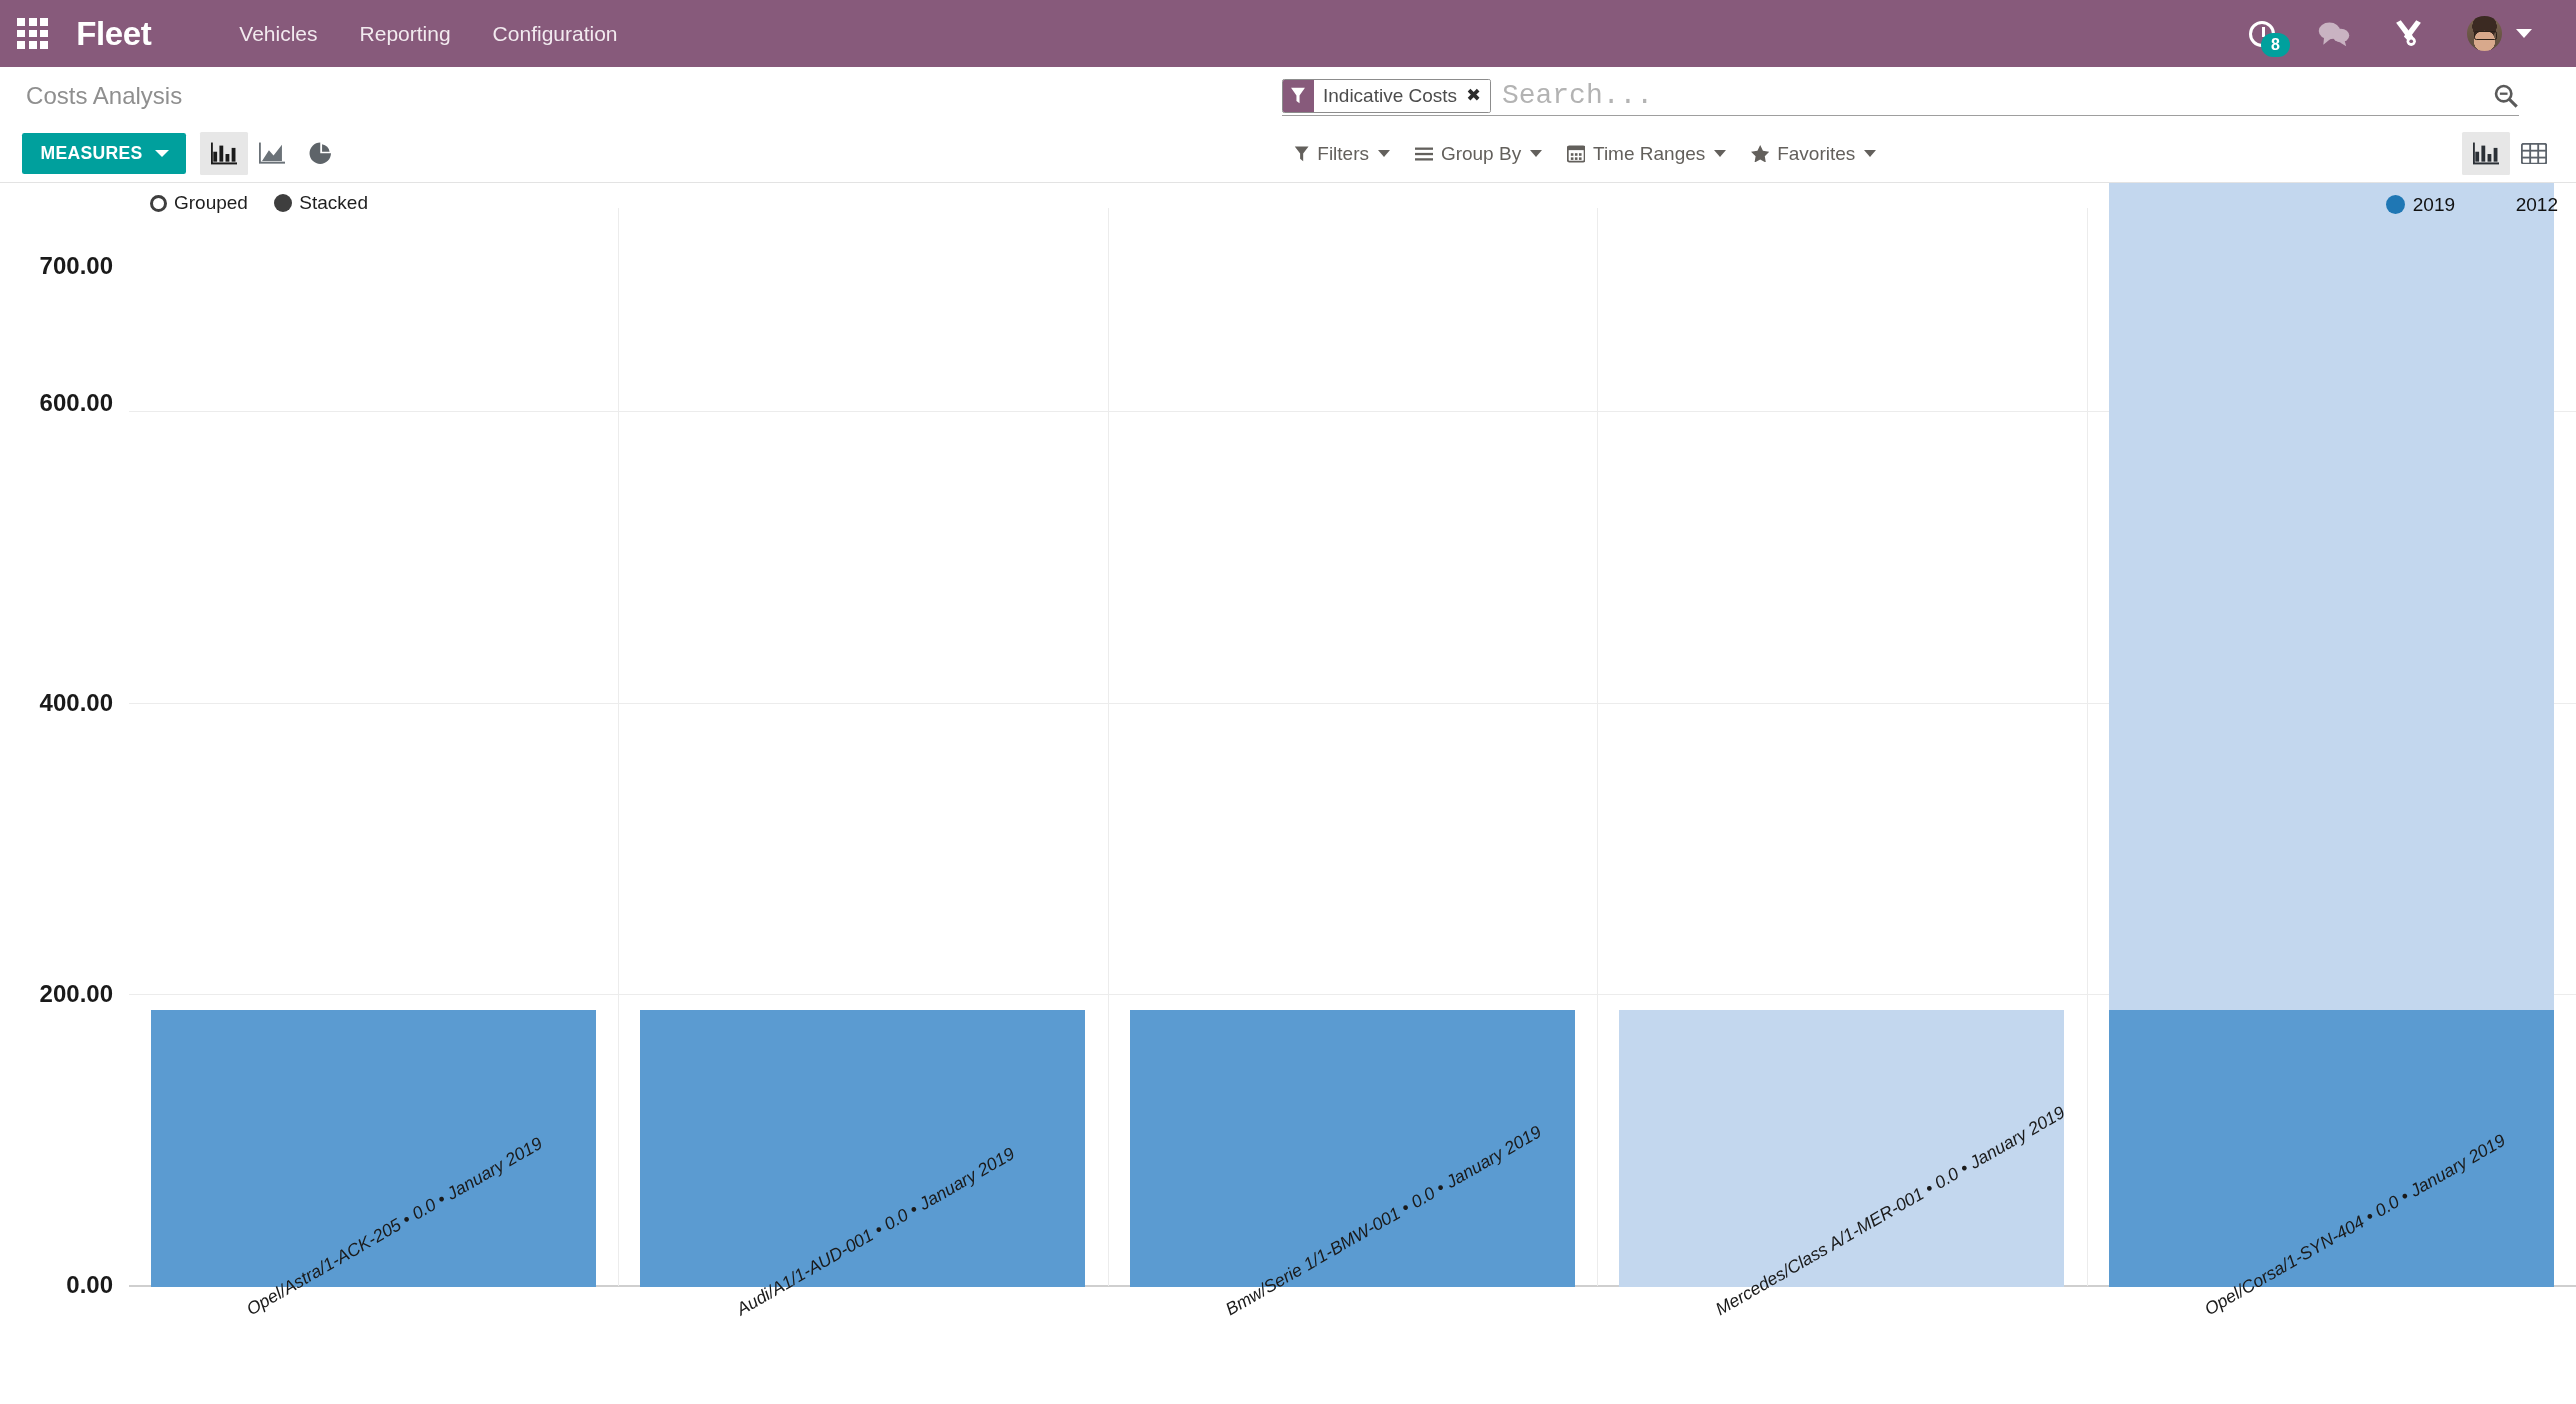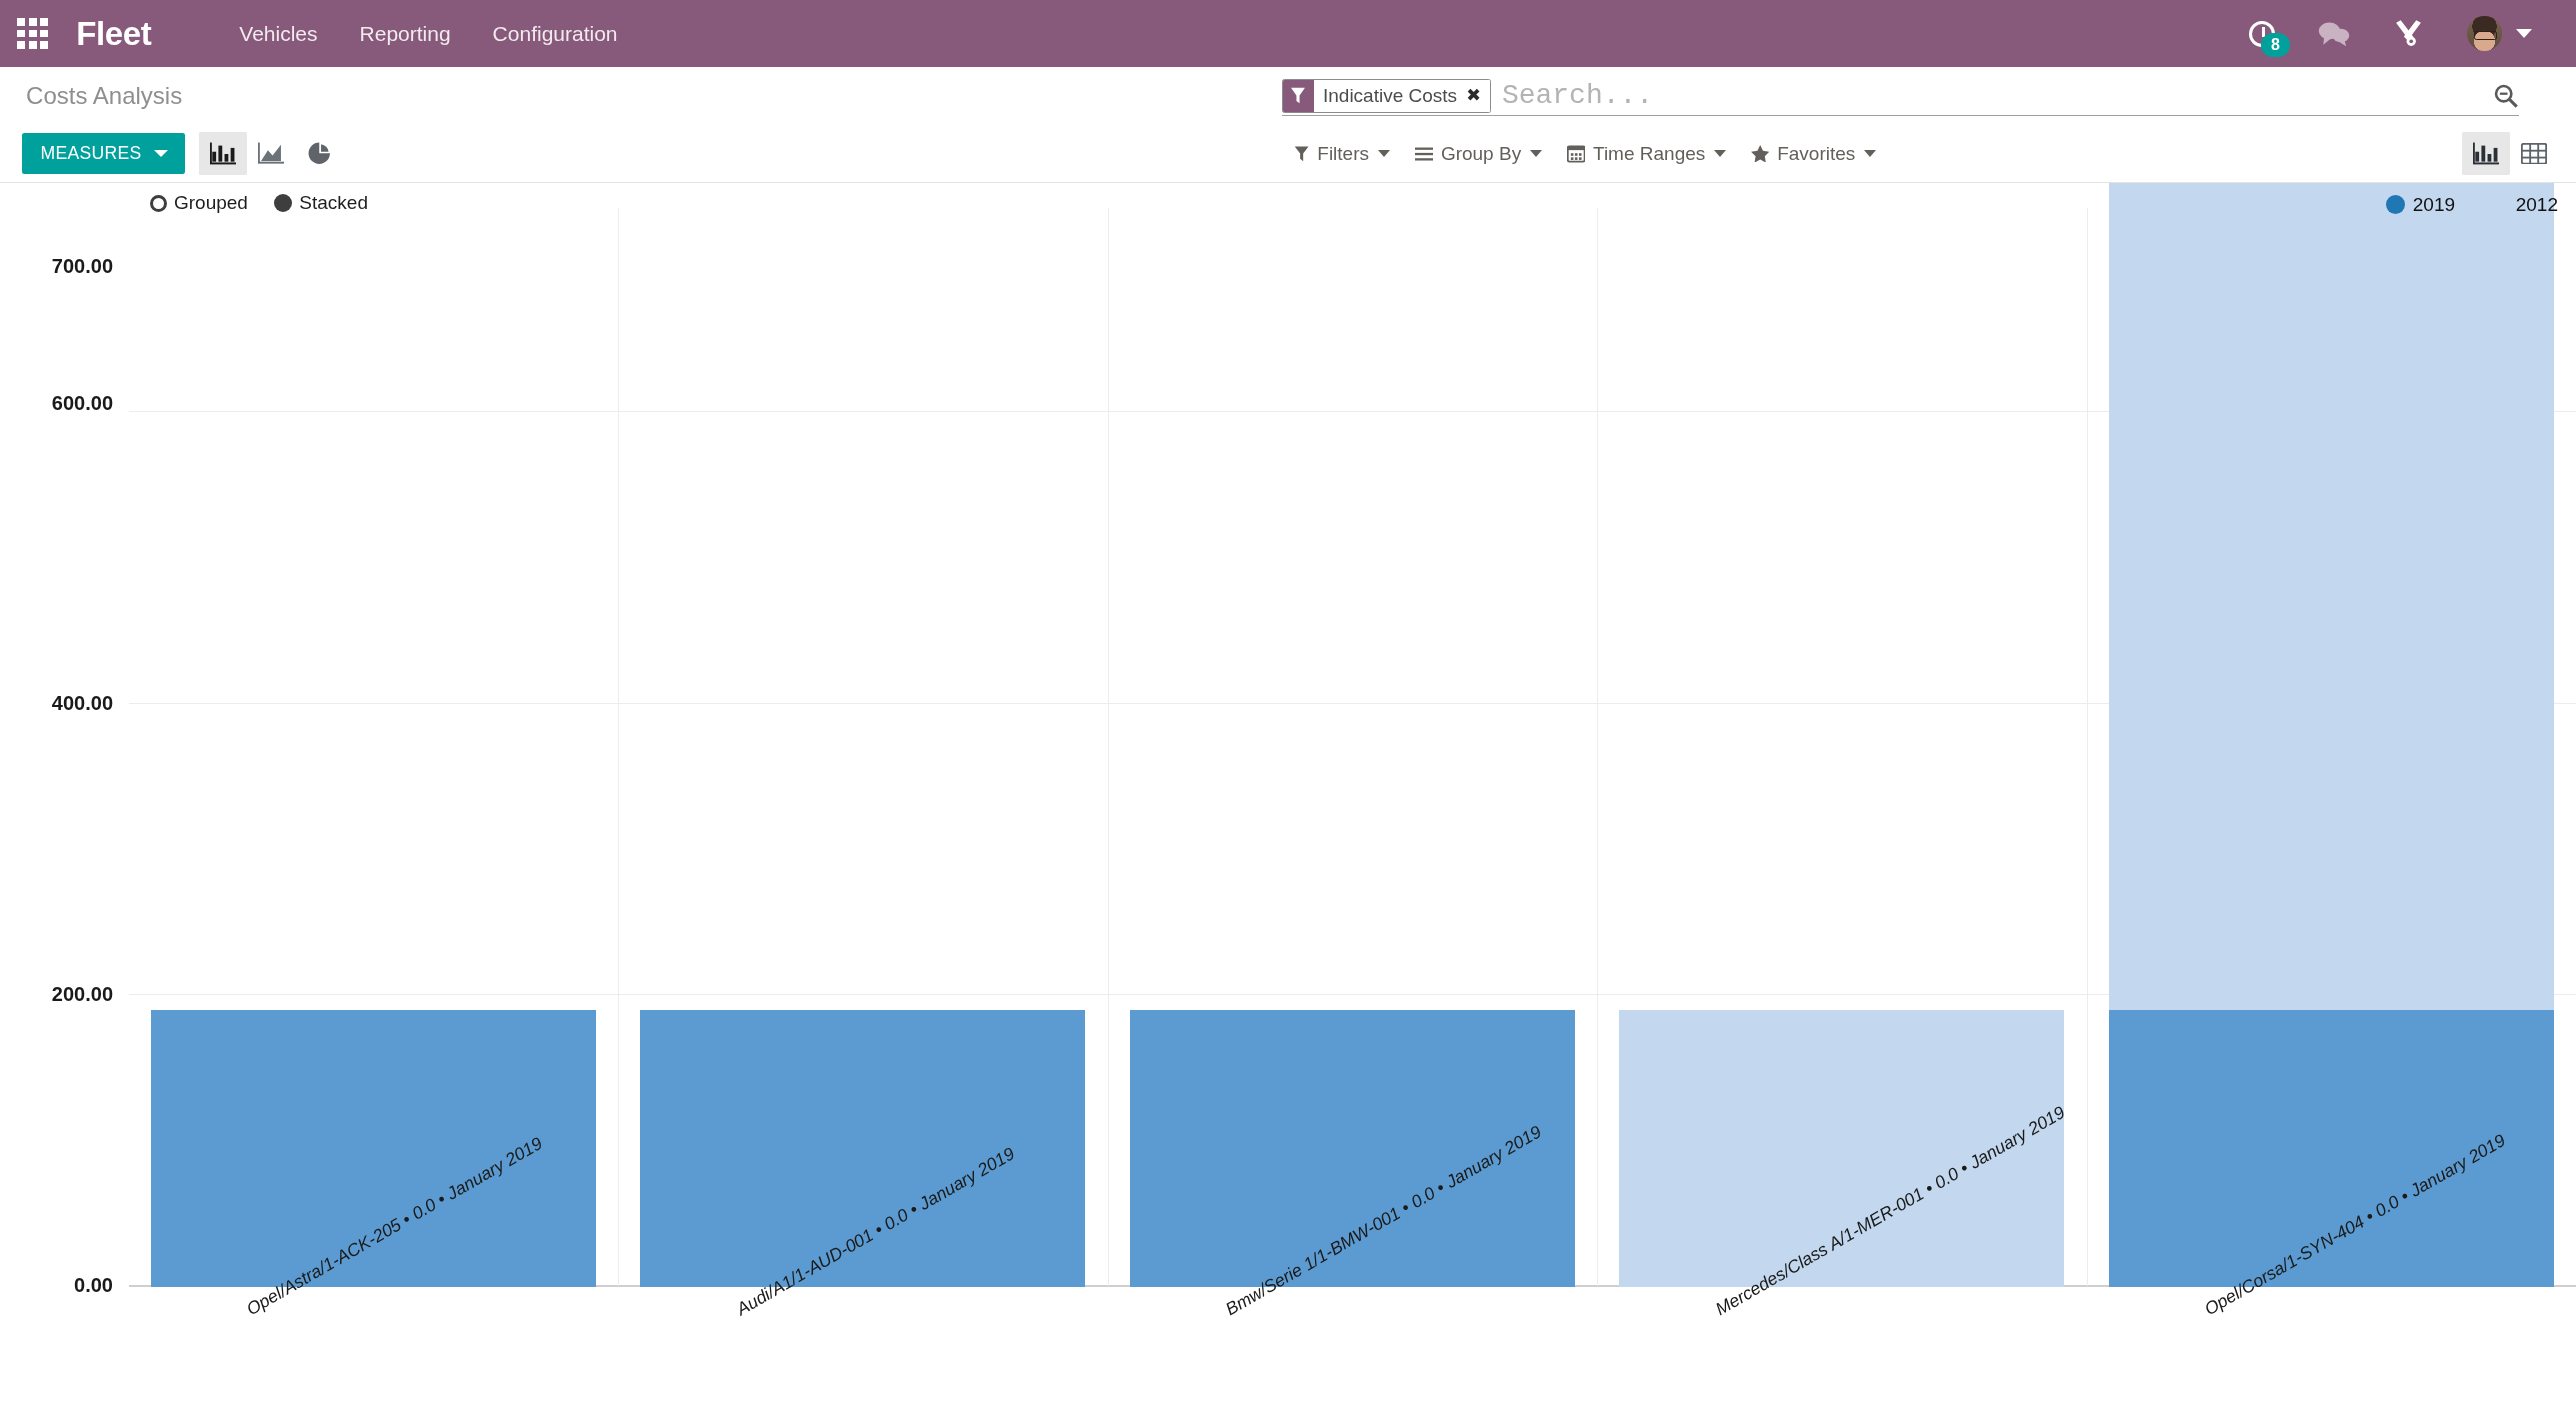--- a/index.html
+++ b/index.html
@@ -177,21 +177,21 @@
     align-items: center;
     padding: 0 18.4px 0 21.5px;
     border-bottom: 0.8px solid #e3e3e3;
     background: #ffffff;
     position: relative;
   }
   .measures-btn {
     background: #00a09d;
     color: #ffffff;
     font-size: 17.6px;
-    font-weight: 400;
+    font-weight: 700;
     letter-spacing: 0.3px;
     padding: 10px 17px 10px 19px;
     border: none;
     border-radius: 2.3px;
     display: flex; align-items: center; gap: 12.3px;
     cursor: pointer;
     font-family: "Liberation Sans", sans-serif;
   }
   .measures-btn .tri {
     width: 0; height: 0;
@@ -290,21 +290,21 @@
   .gridline-v {
     position: absolute;
     top: 24.5px;
     width: 0.8px;
     background: #ececec;
   }
   .ytick {
     position: absolute;
     left: 0; width: 113px;
     text-align: right;
-    font-size: 20px;
+    font-size: 24px;
     font-weight: 700;
     color: #1a1a1a;
     transform: translateY(-50%);
   }
   .bar {
     position: absolute;
     bottom: 0;
   }
   .xlabel {
     position: absolute;

